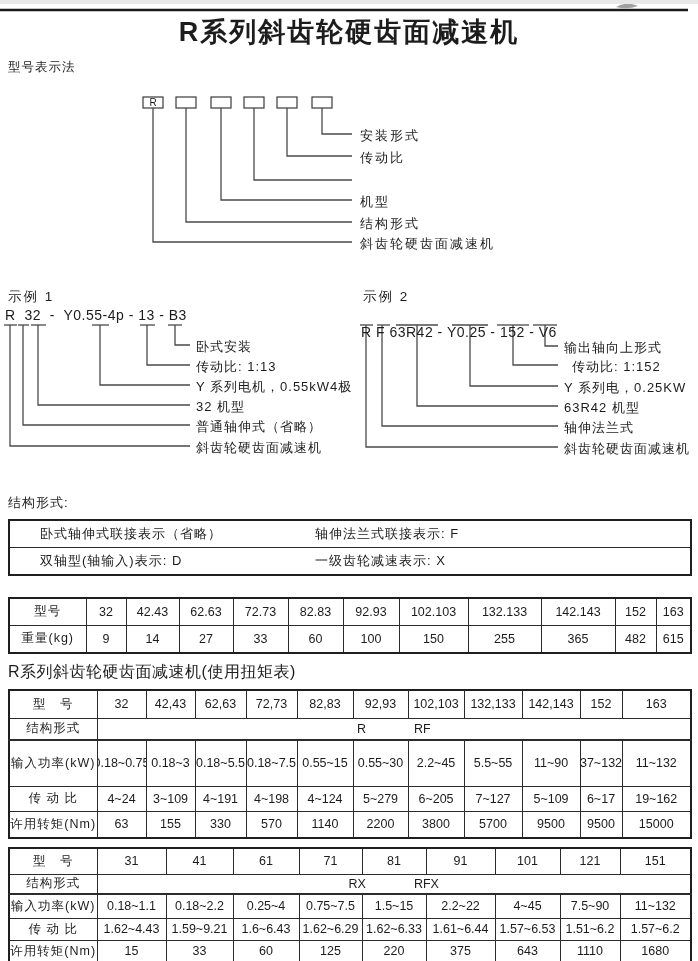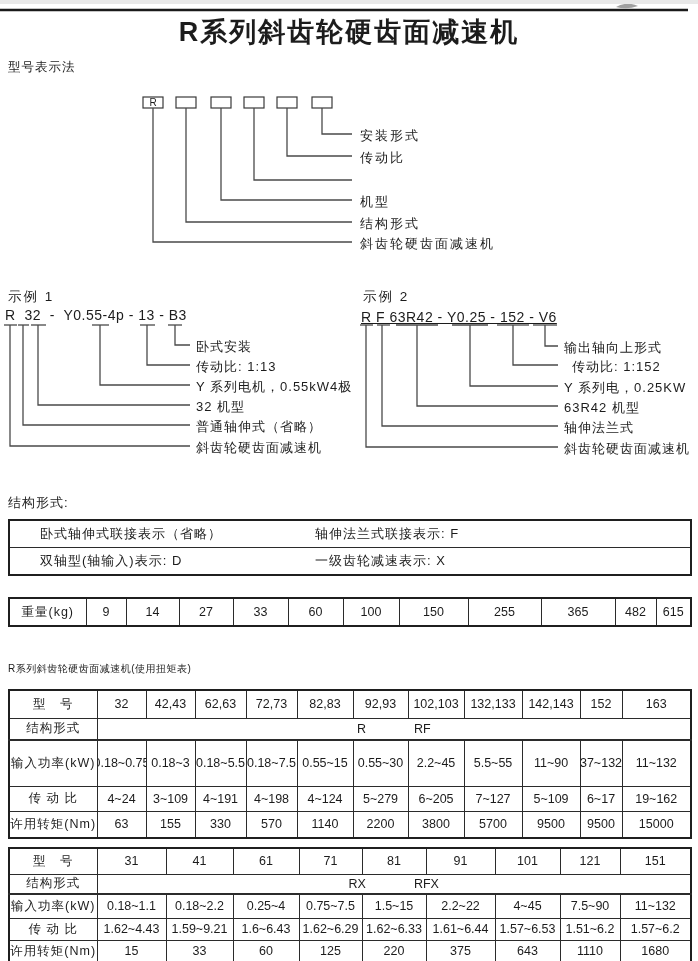--- a/index.html
+++ b/index.html
@@ -103,21 +103,21 @@
   <div class="txt example-heading" style="left:8px;top:284px;">示例 1</div>
   <div class="txt example-code" style="left:5px;top:303px;">R  32  -  Y0.55-4p - 13 - B3</div>
   <div class="txt example-label" style="left:196px;top:334px;">卧式安装</div>
   <div class="txt example-label" style="left:196px;top:354px;">传动比: 1:13</div>
   <div class="txt example-label" style="left:196px;top:374px;">Y 系列电机，0.55kW4极</div>
   <div class="txt example-label" style="left:196px;top:394px;">32 机型</div>
   <div class="txt example-label" style="left:196px;top:414px;">普通轴伸式（省略）</div>
   <div class="txt example-label" style="left:196px;top:435px;">斜齿轮硬齿面减速机</div>
 
   <div class="txt example-heading" style="left:363px;top:284px;">示例 2</div>
-  <div class="txt example-code" style="left:361px;top:305px;text-decoration:underline;">R F 63R42 - Y0.25 - 152 - V6</div>
+  <div class="txt example-code" style="left:361px;top:320px;">R F 63R42 - Y0.25 - 152 - V6</div>
   <div class="txt example-label" style="left:564px;top:335px;">输出轴向上形式</div>
   <div class="txt example-label" style="left:572px;top:354px;">传动比: 1:152</div>
   <div class="txt example-label" style="left:564px;top:375px;">Y 系列电，0.25KW</div>
   <div class="txt example-label" style="left:564px;top:395px;">63R42 机型</div>
   <div class="txt example-label" style="left:564px;top:415px;">轴伸法兰式</div>
   <div class="txt example-label" style="left:564px;top:436px;">斜齿轮硬齿面减速机</div>
 
   <div class="txt section-title" style="left:8px;top:490px;">结构形式:</div>
 
   <table class="struct-table" style="left:8px;top:515px;width:682px;">
@@ -146,38 +146,52 @@
       <col style="width:55px">
         <col style="width:55px">
         <col style="width:56px">
         <col style="width:69px">
       <col style="width:73px">
         <col style="width:74px">
         <col style="width:41px">
         <col style="width:35px">
     </colgroup>
     <tbody>
+        <tr style="height:27px">
+      <td class="row-label">型号</td>
+      <td>32</td>
+      <td>42.43</td>
+      <td>62.63</td>
+      <td>72.73</td>
+      <td>82.83</td>
+      <td>92.93</td>
+      <td>102.103</td>
+      <td>132.133</td>
+      <td>142.143</td>
+      <td>152</td>
+      <td>163</td>
+    </tr>
     <tr style="height:28px">
       <td class="row-label">重量(kg)</td>
       <td>9</td>
       <td>14</td>
       <td>27</td>
       <td>33</td>
       <td>60</td>
       <td>100</td>
       <td>150</td>
       <td>255</td>
       <td>365</td>
       <td>482</td>
       <td>615</td>
     </tr>
   </tbody>
     </table>
 
-  <div class="txt" style="left:8px;top:658px;font-size:10px;letter-spacing:.5px;">R系列斜齿轮硬齿面减速机(使用扭矩表)</div>
+  <div class="txt" style="left:8px;top:658px;font-size:16px;letter-spacing:.5px;">R系列斜齿轮硬齿面减速机(使用扭矩表)</div>
 
   <table style="left:8px;top:685px;width:682px;">
     <colgroup>
       <col style="width:88px">
         <col style="width:49px">
         <col style="width:49px">
         <col style="width:51px">
       <col style="width:51px">
         <col style="width:56px">
         <col style="width:55px">

